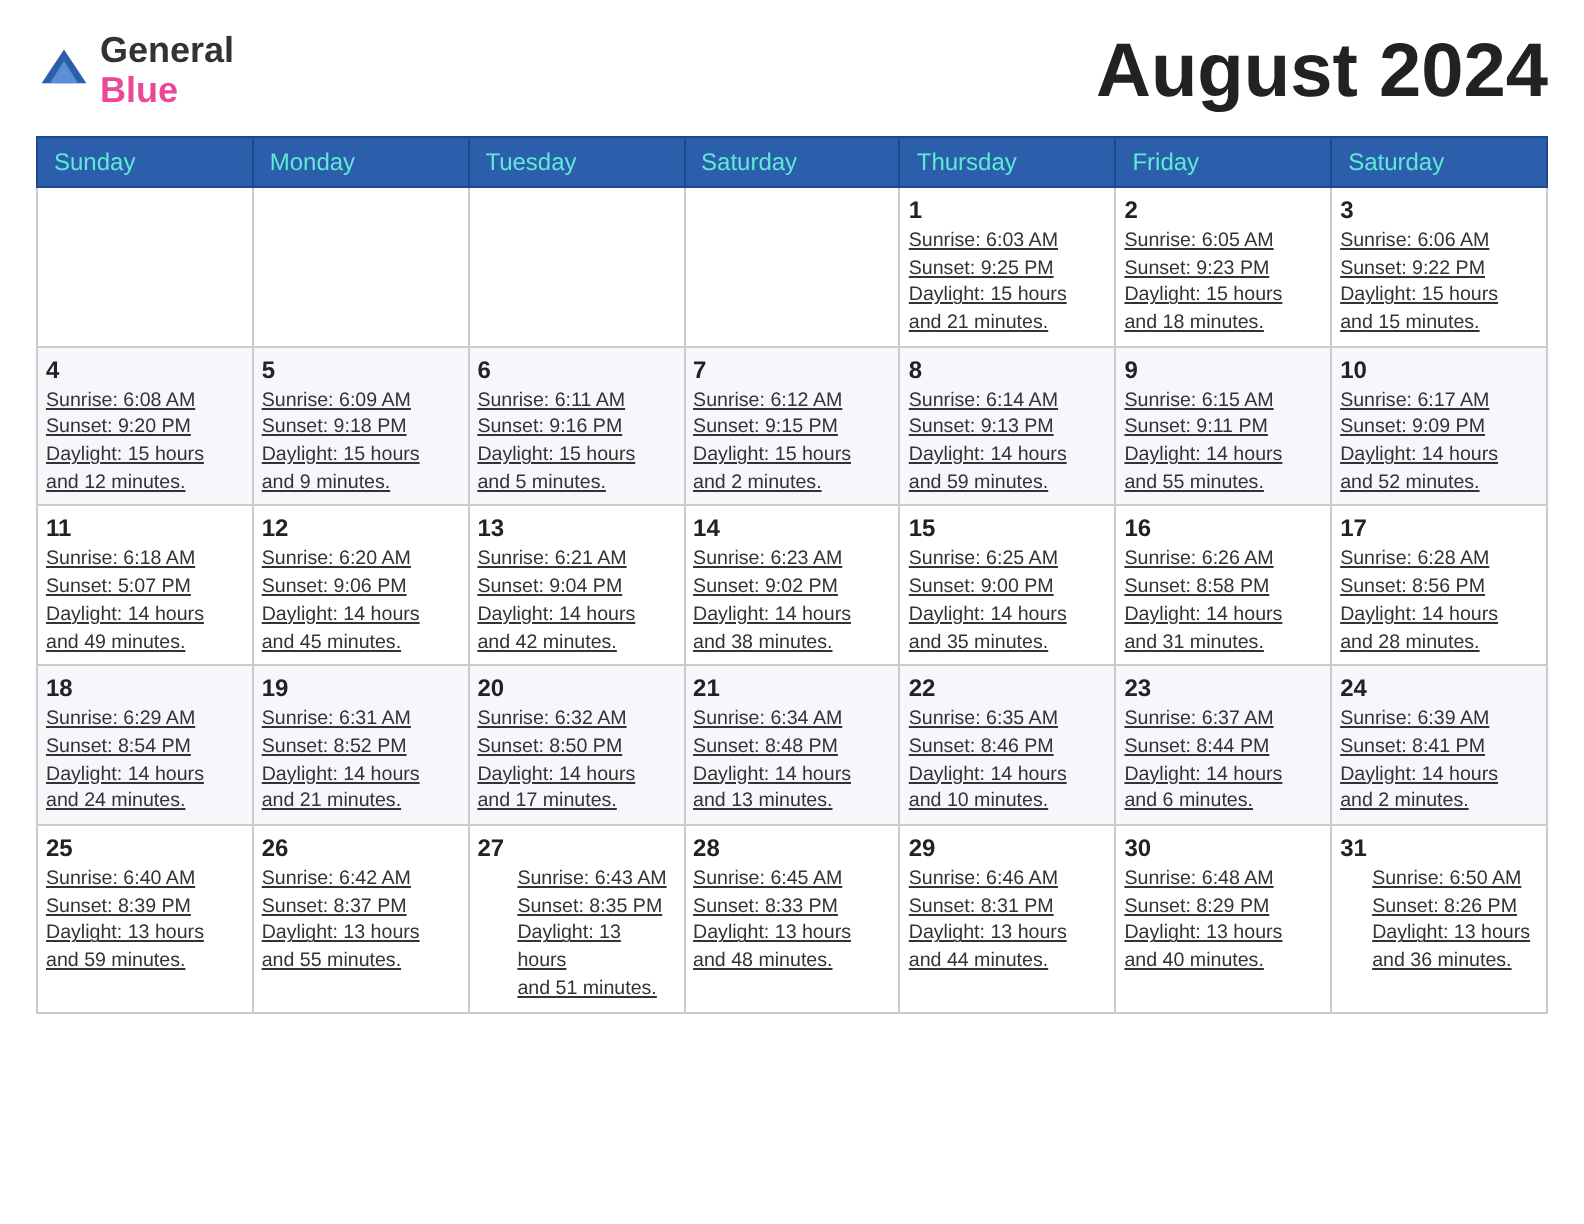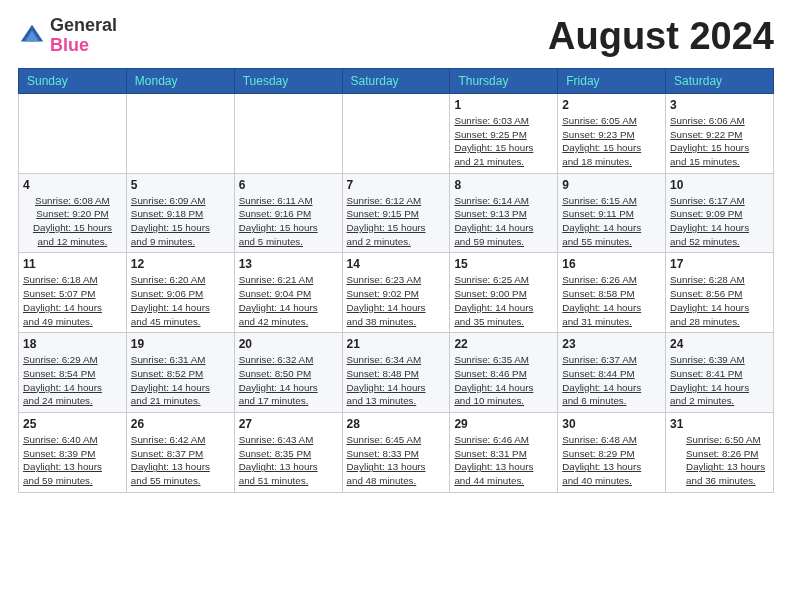--- a/index.html
+++ b/index.html
@@ -155,21 +155,21 @@
             <div class="day-num">3</div>
             <div class="day-info" style="white-space: pre-line;">Sunrise: 6:06 AM
 Sunset: 9:22 PM
 Daylight: 15 hours
 and 15 minutes.</div>
           </td>
         </tr>
         <tr>
           <td>
             <div class="day-num">4</div>
-            <div class="day-info" style="white-space: pre-line; text-align: center;">Sunrise: 6:08 AM
+            <div class="day-info" style="white-space: pre-line;">Sunrise: 6:08 AM
 Sunset: 9:20 PM
 Daylight: 15 hours
 and 12 minutes.</div>
           </td>
           <td>
             <div class="day-num">5</div>
             <div class="day-info" style="white-space: pre-line;">Sunrise: 6:09 AM
 Sunset: 9:18 PM
 Daylight: 15 hours
 and 9 minutes.</div>
@@ -322,21 +322,21 @@
           </td>
           <td>
             <div class="day-num">26</div>
             <div class="day-info" style="white-space: pre-line;">Sunrise: 6:42 AM
 Sunset: 8:37 PM
 Daylight: 13 hours
 and 55 minutes.</div>
           </td>
           <td>
             <div class="day-num">27</div>
-            <div class="day-info" style="white-space: pre-line;">Sunrise: 6:43 AM
+            <div class="day-info" style="white-space: pre-line; margin-left: 20px;">Sunrise: 6:43 AM
 Sunset: 8:35 PM
 Daylight: 13 hours
 and 51 minutes.</div>
           </td>
           <td>
             <div class="day-num">28</div>
             <div class="day-info" style="white-space: pre-line;">Sunrise: 6:45 AM
 Sunset: 8:33 PM
 Daylight: 13 hours
 and 48 minutes.</div>

